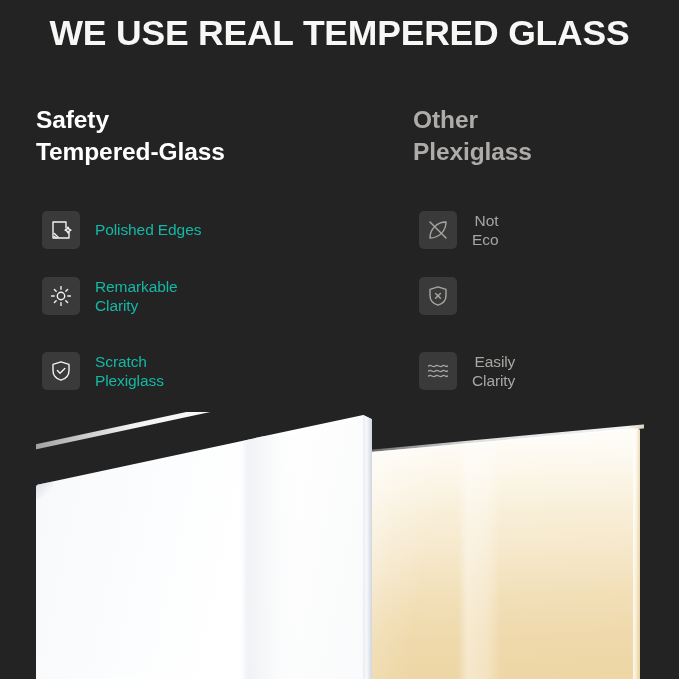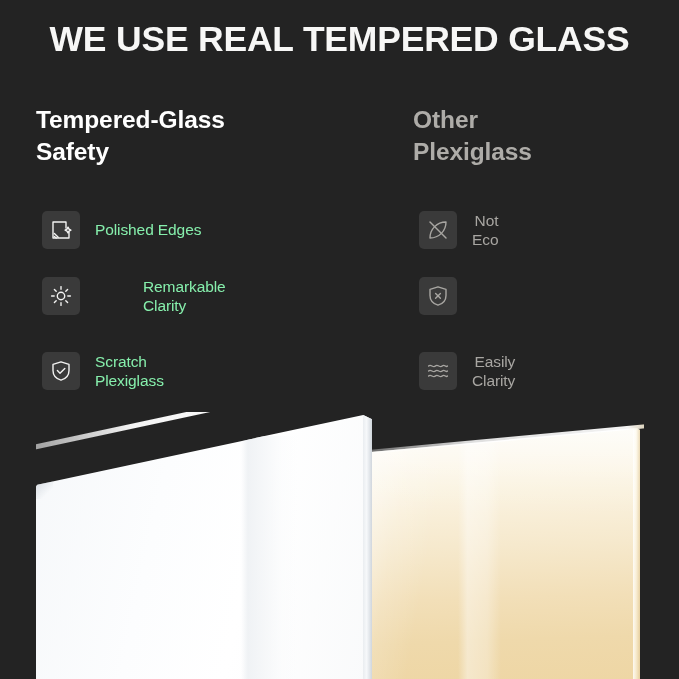--- a/index.html
+++ b/index.html
@@ -20,21 +20,21 @@
     width: 679px;
     height: 679px;
     background: #232323;
     overflow: hidden;
   }
 
   
   .headline {
     position: absolute;
     left: 0;
-    top: 20px;
+    top: 14px;
     width: 679px;
     text-align: center;
     color: #f7f7f6;
     font-size: 35.5px;
     font-weight: 700;
     letter-spacing: -0.2px;
     line-height: 1.1;
     white-space: nowrap;
   }
 
@@ -73,21 +73,21 @@
     width: 300px;
   }
   .feature-row {
     position: absolute;
     left: 6px;
     display: flex;
     align-items: center;
     height: 44px;
   }
   .feature-row.r0 { top: 0px;  }
-  .feature-row.r1 { top: 66px; gap: 48px; }
+  .feature-row.r1 { top: 66px; }
   .feature-row.r2 { top: 133px; margin-top: 8px;}
 
   .icon-tile {
     width: 38px;
     height: 38px;
     min-width: 38px;
     border-radius: 5px;
     background: #3a3a3a;
     display: flex;
     align-items: center;
@@ -96,21 +96,21 @@
   .icon-tile svg { display: block; }
 
   .feature-text {
     margin-left: 15px;
     font-size: 15.5px;
     line-height: 1.24;
     letter-spacing: -0.1px;
     white-space: nowrap;
   }
   .feature-text .line { display: block; }
-  .column.left  .feature-text { color: #86efac; }
+  .column.left  .feature-text { color: #14b8a6; }
   .column.right .feature-text { color: #a8a6a2; text-align: right; }
 
   
   .product-stage {
     position: absolute;
     left: 0;
     top: 404px;
     width: 679px;
     height: 275px;
     overflow: hidden;
@@ -291,22 +291,22 @@
 <body>
 
 <div id="infographic">
 
   <div class="headline">WE USE REAL TEMPERED GLASS</div>
 
   <div class="columns">
 
     <div class="column left">
       <h2 class="col-title">
+        <span class="line">Safety</span>
         <span class="line">Tempered-Glass</span>
-        <span class="line">Safety</span>
       </h2>
 
       <div class="features">
 
         <div class="feature-row r0">
           <span class="icon-tile">
             <svg width="24" height="24" viewBox="0 0 24 24" fill="none" stroke="#f2f2f1" stroke-width="1.4" stroke-linecap="round" stroke-linejoin="round">
               <path d="M4 4 H17 V10 M20 14 V20 H4 V4"></path>
               <path d="M5.4 15.6 L9.2 19.2"></path>
               <path d="M5.4 18.4 L7.2 20"></path>

